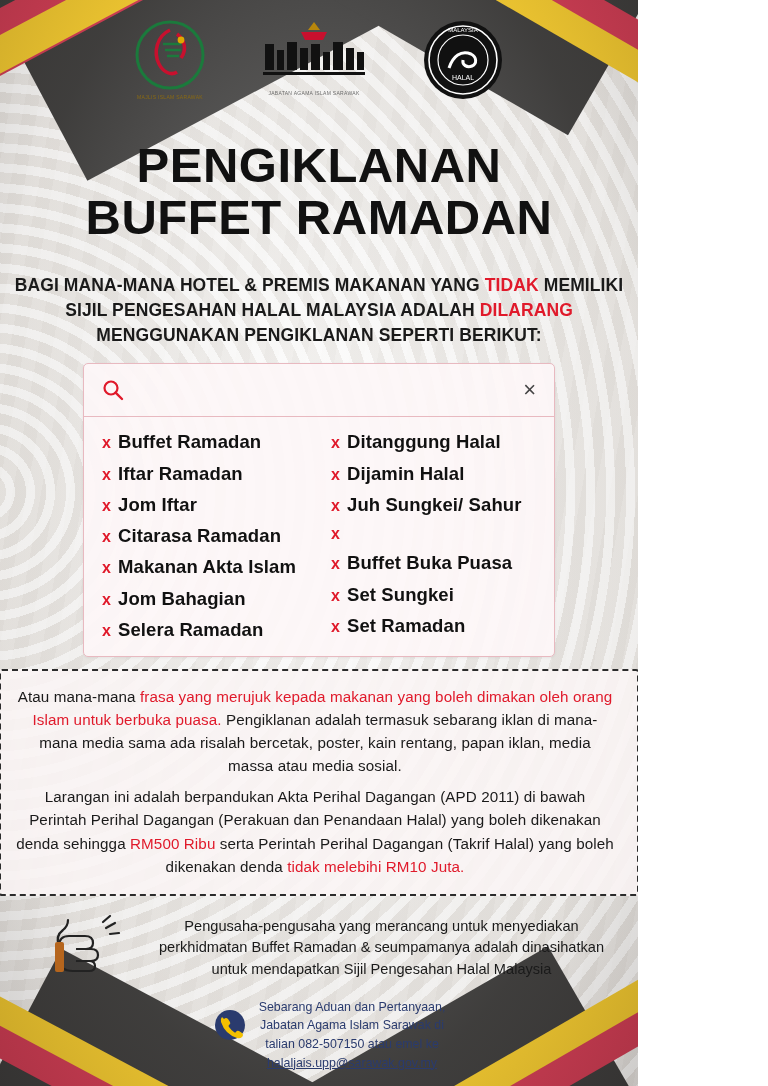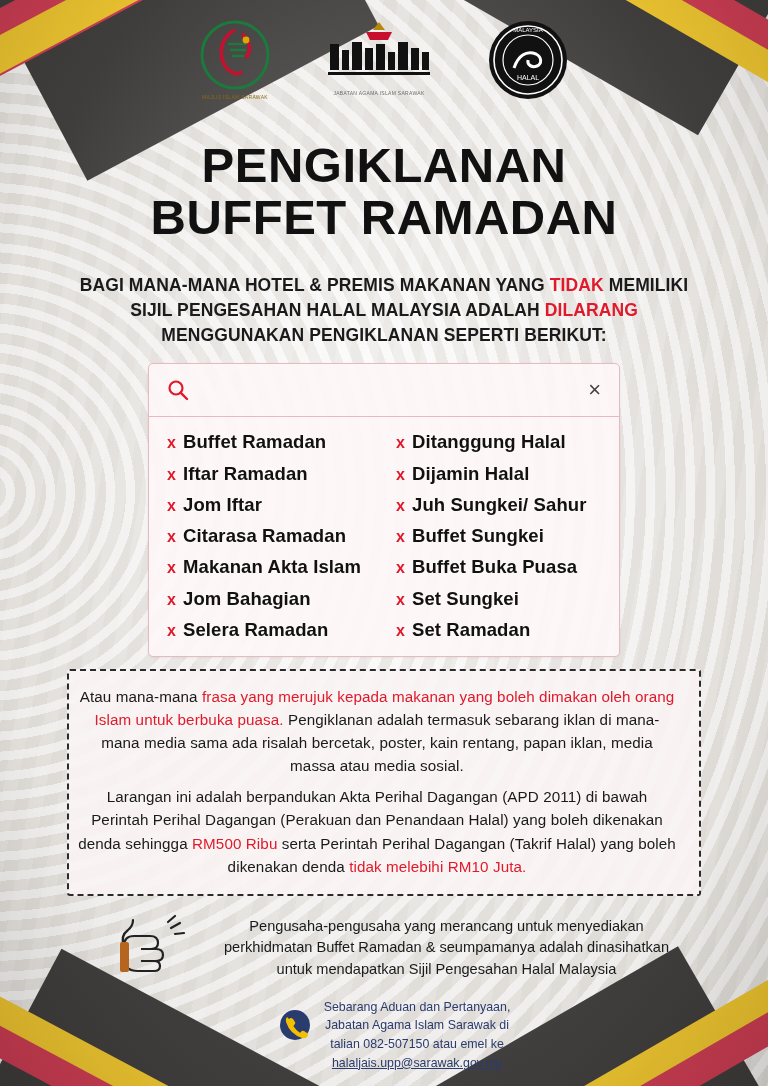--- a/index.html
+++ b/index.html
@@ -9,21 +9,21 @@
   body {
     width: 768px;
     height: 1086px;
     font-family: "Liberation Sans", sans-serif;
     background: #ffffff;
     overflow: hidden;
   }
 
   .poster {
     position: relative;
-    width: 768px;
+    width: 638px;
     height: 1086px;
     overflow: hidden;
     background: #fde047;
   }
 
   
   .bg-base {
     position: absolute;
     inset: 0;
     background:
@@ -264,21 +264,21 @@
     font-weight: 700;
   }
 
   
   .note {
     margin-top: 12px;
     width: 600px;
     border: 2px dashed #2b2b2b;
     border-radius: 3px;
     background: rgba(250,244,245,0.86);
-    padding: 14px 22px 16px 8px;
+    padding: 14px 22px 16px 14px;
     text-align: center;
     font-size: 15.2px;
     line-height: 1.52;
     color: #1a1a1a;
     letter-spacing: 0.1px;
   }
   .note .hl { color: #e01a2b; }
   .note p { margin: 0; }
   .note p + p { margin-top: 8px; }
 
@@ -460,21 +460,20 @@
           <div class="item">
               <span class="x">x</span>
               <span>Dijamin Halal</span>
             </div>
           <div class="item">
               <span class="x">x</span>
               <span>Juh Sungkei/ Sahur</span>
             </div>
           <div class="item">
               <span class="x">x</span>
-              <span>Buffet Sungkei</span>
             </div>
           <div class="item">
               <span class="x">x</span>
               <span>Buffet Buka Puasa</span>
             </div>
           <div class="item">
               <span class="x">x</span>
               <span>Set Sungkei</span>
             </div>
           <div class="item">

